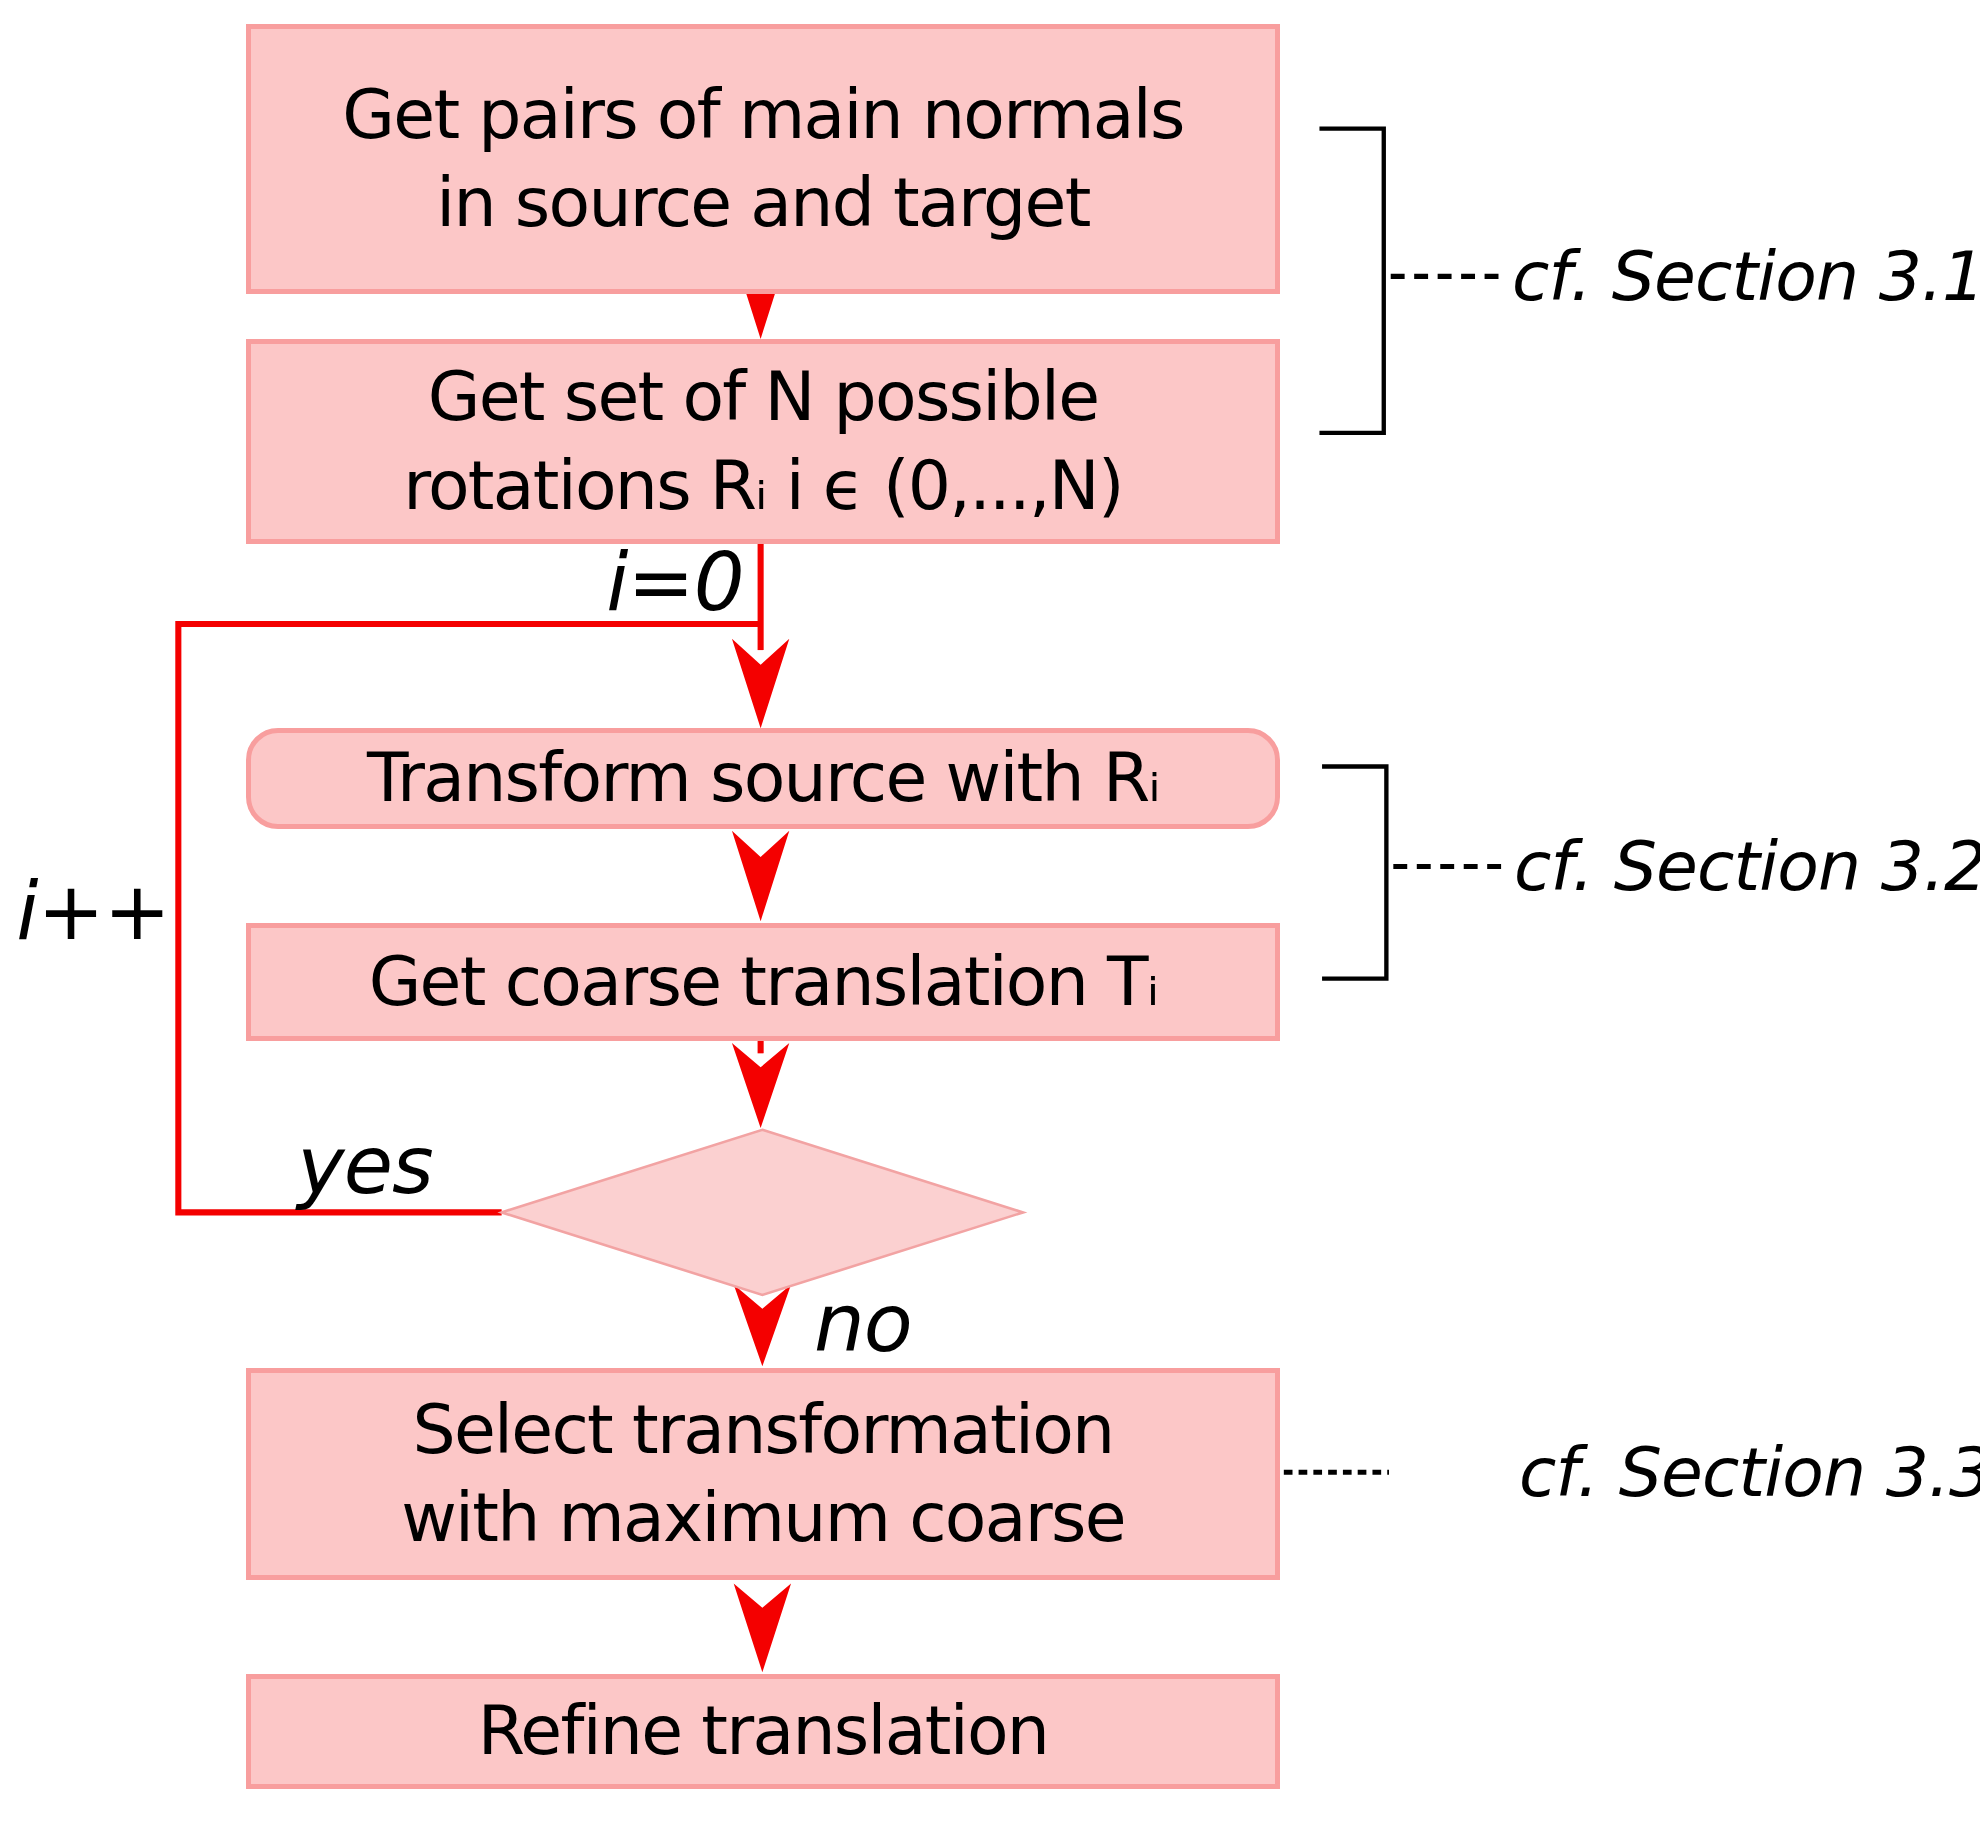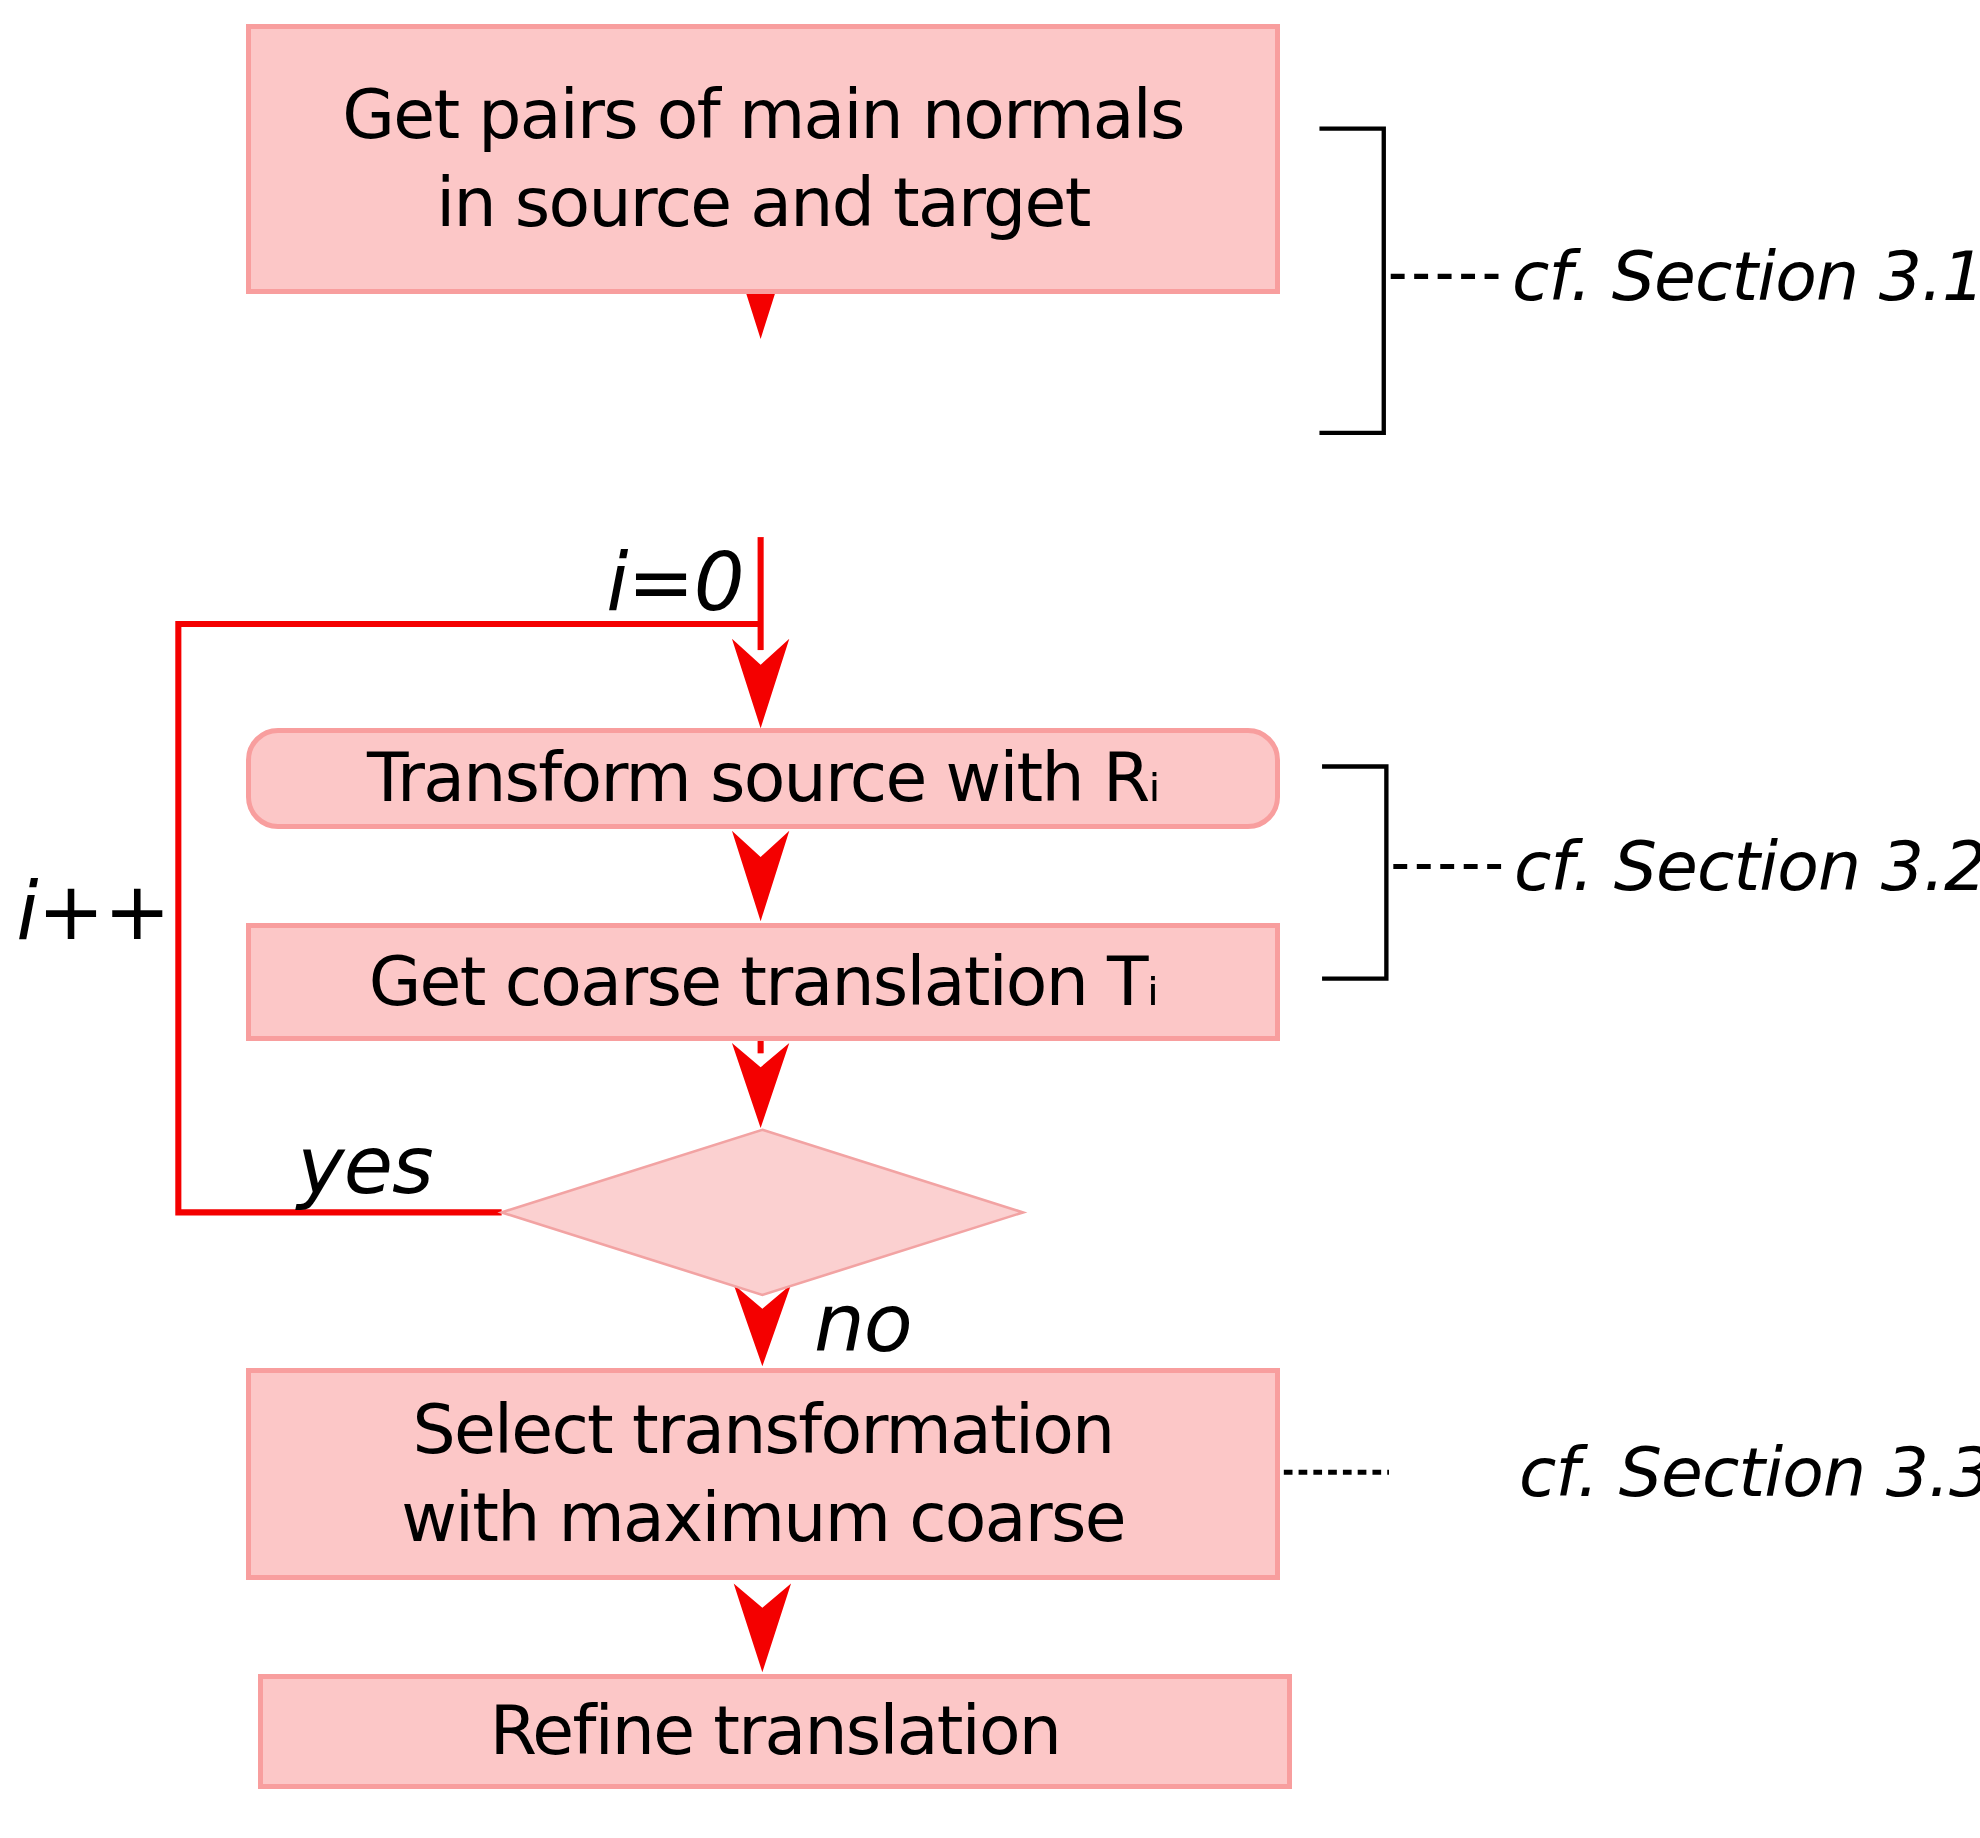--- a/index.html
+++ b/index.html
@@ -36,21 +36,21 @@
     display:flex;align-items:center;justify-content:center;
     text-align:center;
     font-size:68px;line-height:1.30;letter-spacing:-1.7px;
     white-space:pre-line;
   }
   .node-1{top:24px;height:270px;}
   .node-2{top:339px;height:205px;}
   .node-3{top:728px;height:101px;border-radius:32px;}
   .node-4{top:923px;height:118px;}
   .node-5{top:1368px;height:212px;}
-  .node-6{top:1674px;height:115px;margin-left:12px;}
+  .node-6{top:1674px;height:115px;}
   .flow-label{
     position:absolute;transform:translate(-50%,-50%);
     font-style:italic;font-size:80px;white-space:nowrap;letter-spacing:-0.9px;
   }
   .decision-label{
     position:absolute;transform:translate(-50%,-50%);
     font-size:78px;white-space:nowrap;letter-spacing:-0.9px;
   }
   .annotation{
     position:absolute;transform:translateY(-50%);
@@ -82,20 +82,24 @@
     <path class="dotted" d="M1600 318 L1732 318"></path>
     <path class="dotted" d="M1603 997 L1732 997"></path>
     <path class="dotted dotted-short" d="M1477 1694 L1598 1694"></path>
   </svg>
 
   <div class="node node-1">
     <span>Get pairs of main normals
 in source and target</span>
   </div>
 
+  <div class="node node-2">
+    <span>Get set of N possible
+rotations Rᵢ i ϵ (0,...,N)</span>
+  </div>
 
   <div class="node node-3">
     <span>Transform source with Rᵢ</span>
   </div>
 
   <div class="node node-4">
     <span>Get coarse translation Tᵢ</span>
   </div>
 
   <div class="node node-5">

